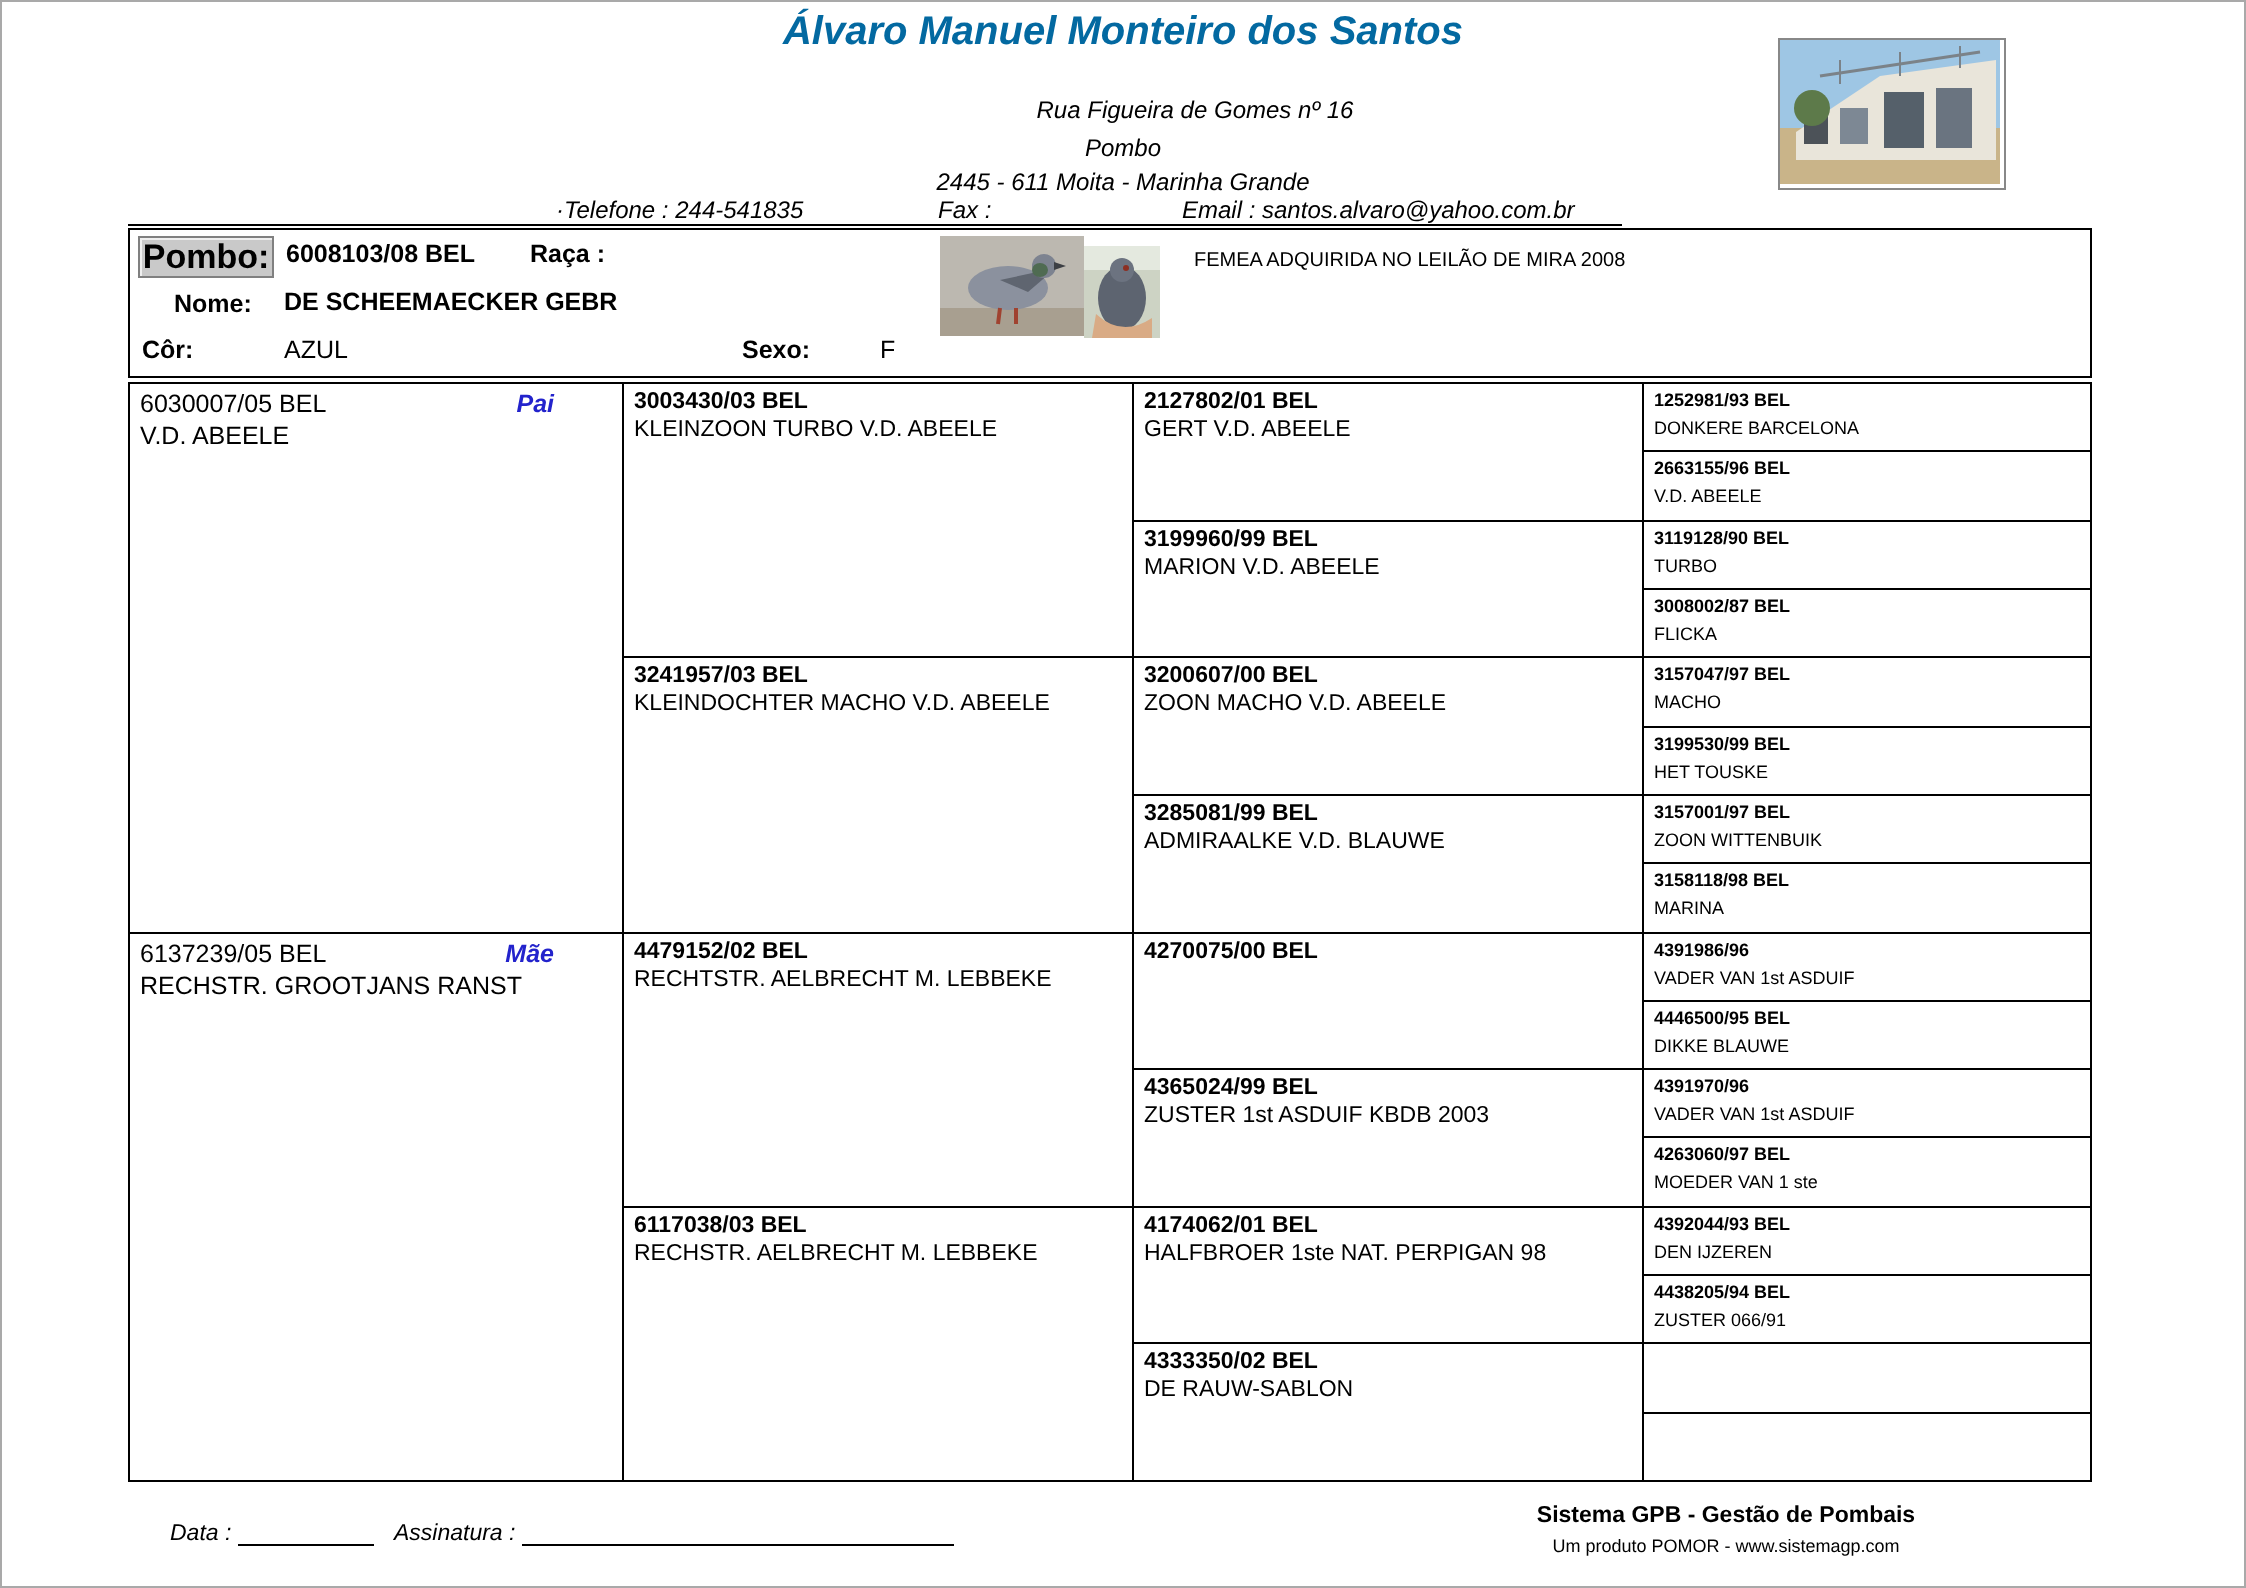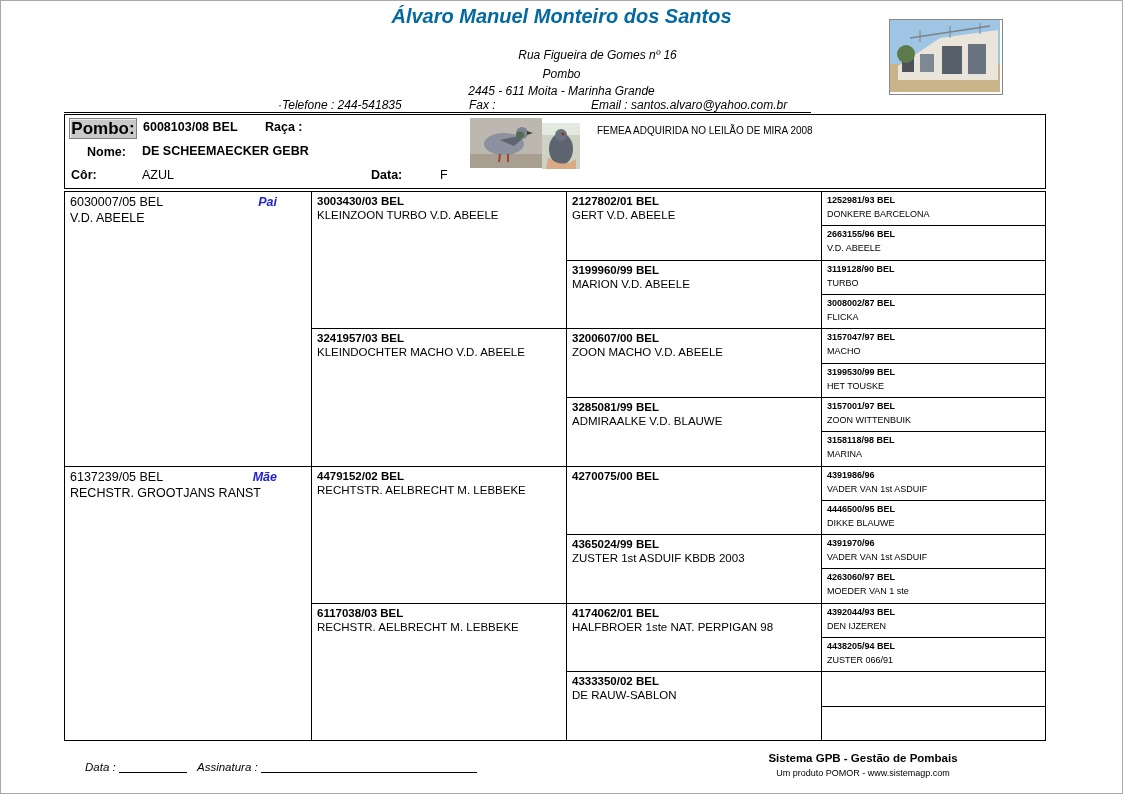--- a/index.html
+++ b/index.html
@@ -91,21 +91,21 @@
   </div>
 
   <div class="pbox">
     <div class="pombo-btn">Pombo:</div>
     <div class="pb-ring">6008103/08 BEL</div>
     <div class="pb-raca">Raça :</div>
     <div class="pb-lbl-nome">Nome:</div>
     <div class="pb-nome">DE SCHEEMAECKER GEBR</div>
     <div class="pb-lbl-cor">Côr:</div>
     <div class="pb-cor">AZUL</div>
-    <div class="pb-lbl-sexo">Data:</div>
+    <div class="pb-lbl-sexo">Sexo:</div>
     <div class="pb-sexo">F</div>
     <div class="pb-note">FEMEA ADQUIRIDA NO LEILÃO DE MIRA 2008</div>
     <div class="ph1">
       <svg width="72" height="50" viewBox="0 0 72 50">
         <rect width="72" height="50" fill="#bcb8b0"></rect>
         <rect y="36" width="72" height="14" fill="#a89f90"></rect>
         <ellipse cx="34" cy="26" rx="20" ry="11" fill="#8b919e"></ellipse>
         <path d="M30 22 L58 16 L44 28 Z" fill="#5f6570"></path>
         <circle cx="52" cy="15" r="6" fill="#7d8390"></circle>
         <path d="M57 13 L63 15 L57 17 Z" fill="#3c3f44"></path>

